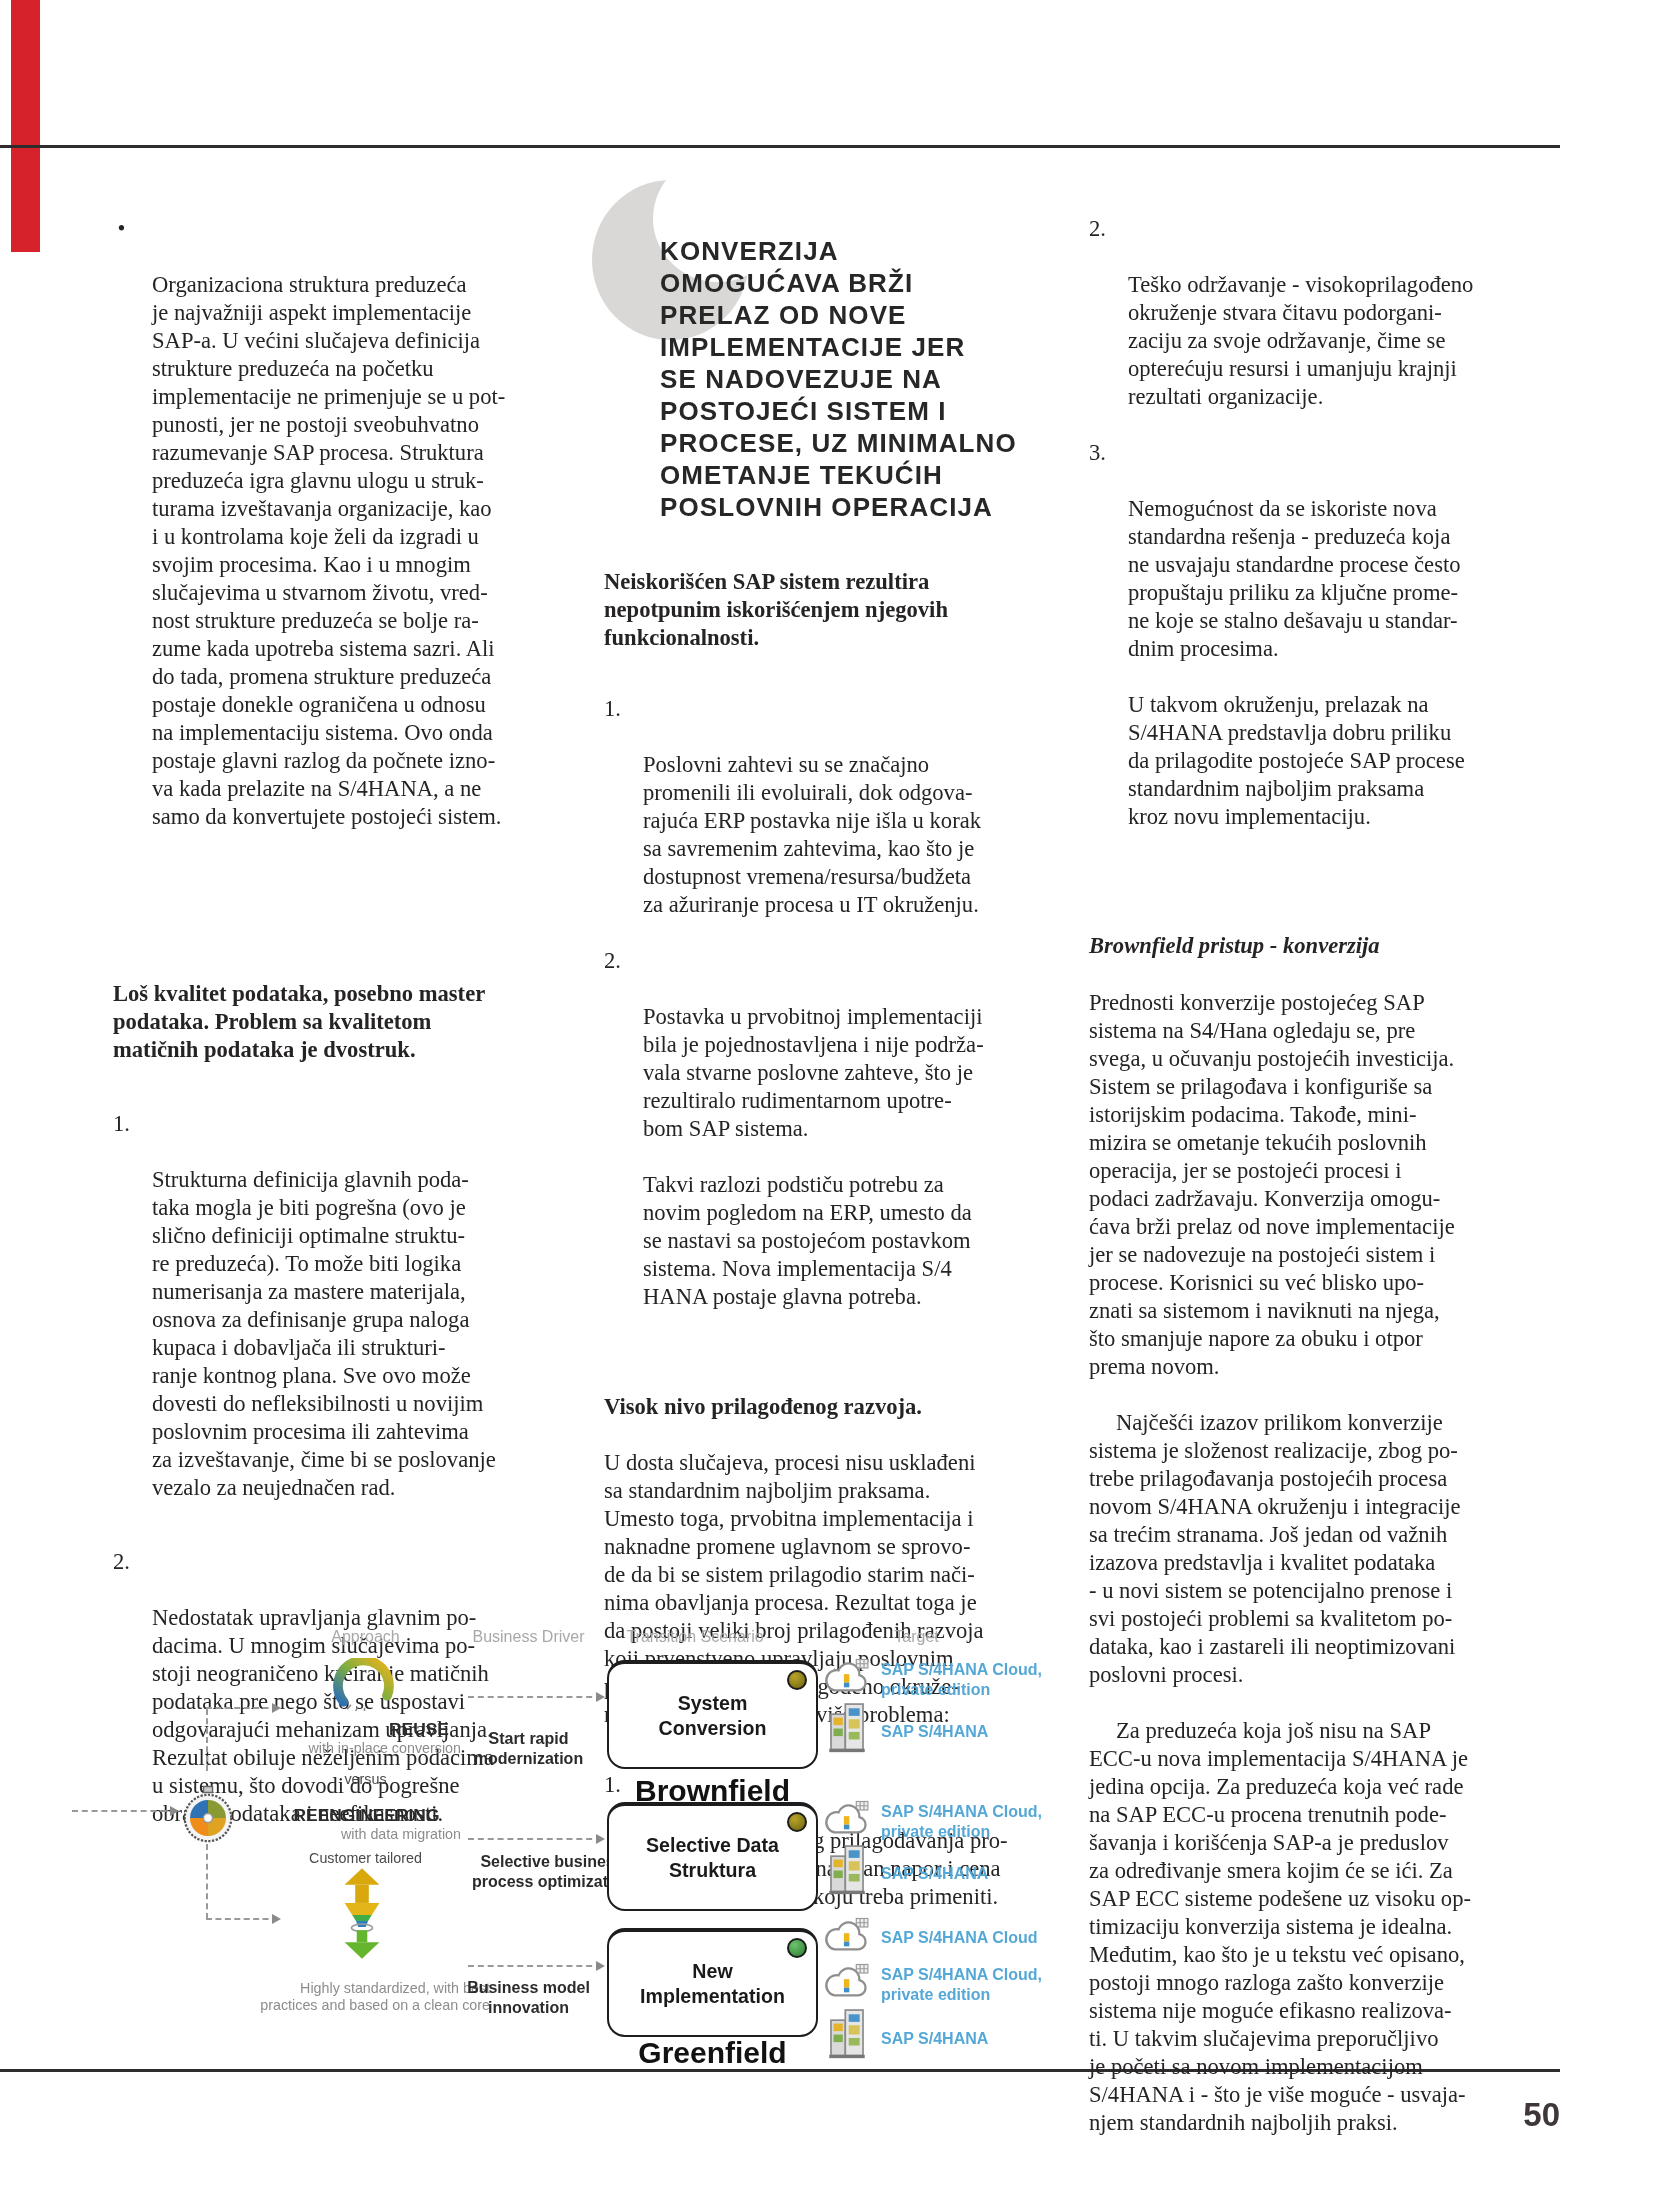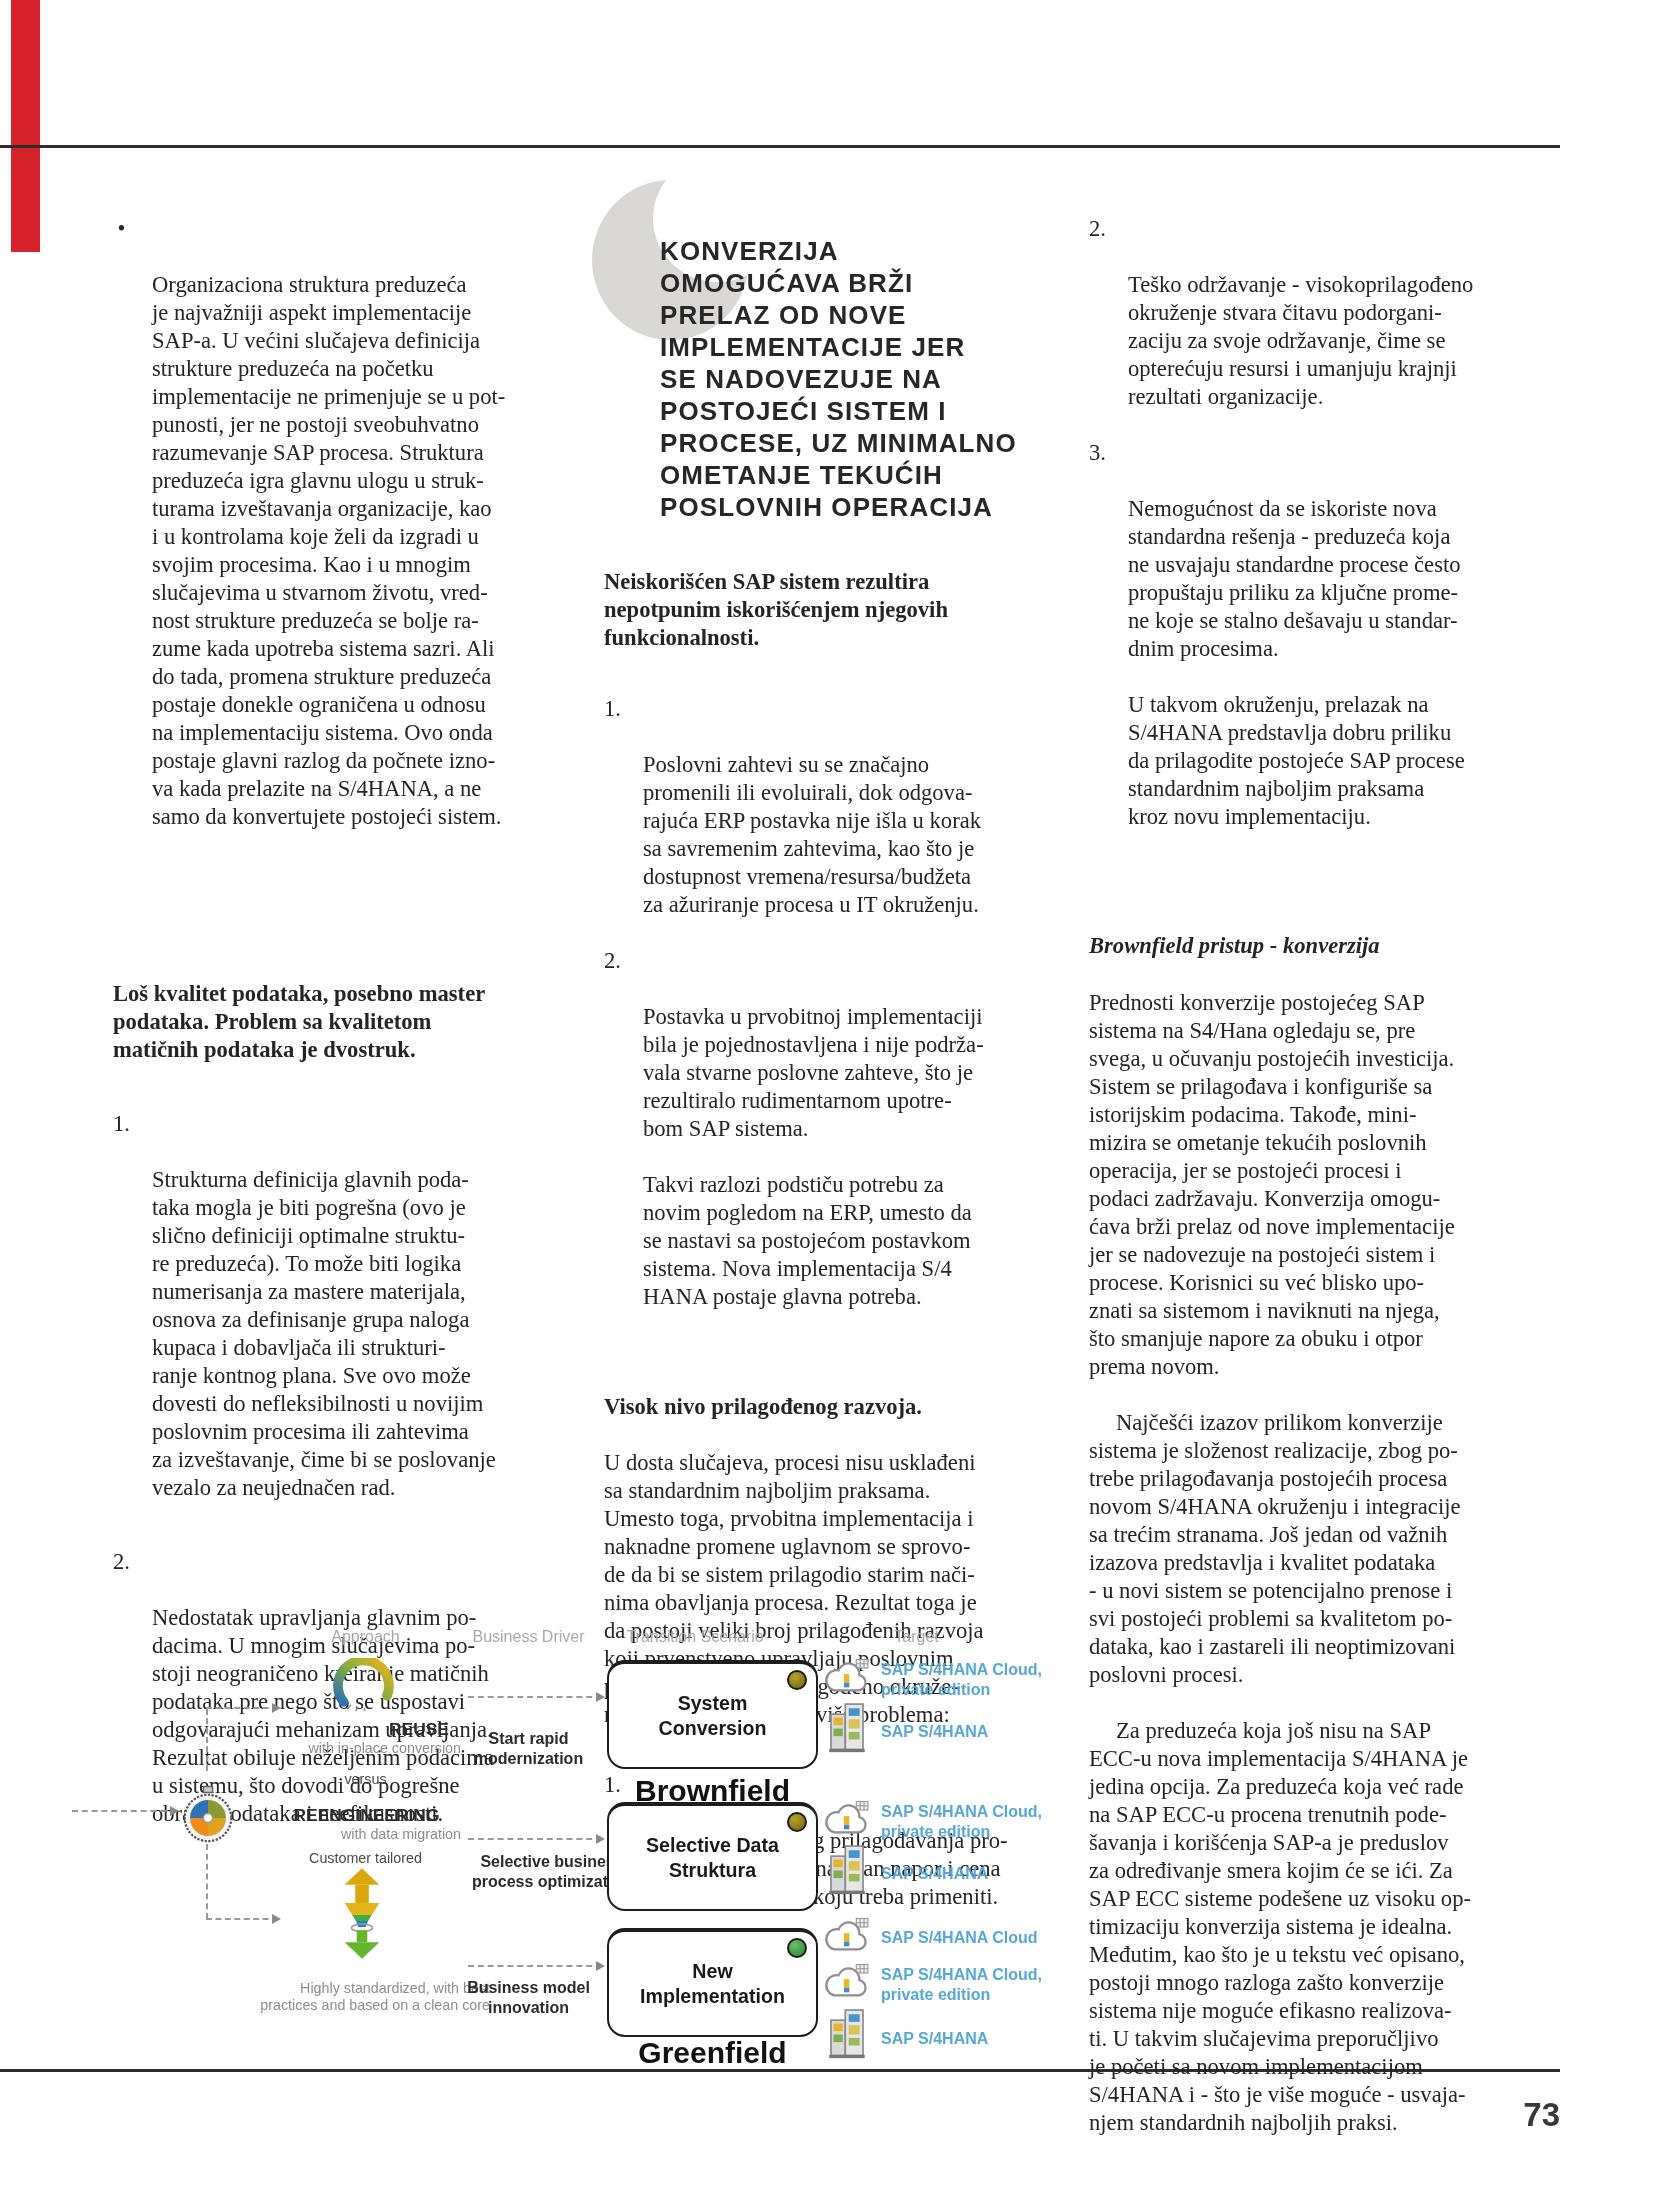--- a/index.html
+++ b/index.html
@@ -91,21 +91,21 @@
       <rect x="24" y="24" width="13" height="11" fill="#d8c25a"></rect>
       <rect x="24" y="39" width="13" height="9" fill="#9ab95c"></rect>
       <rect x="1" y="59" width="42" height="4" fill="#777777"></rect>
     </symbol>
   </defs>
 </svg>
 
 <div class="redbar"></div>
 <div class="rule" style="top:145px;width:1560px;"></div>
 <div class="rule" style="top:2069px;width:1560px;"></div>
-<div class="pagenum">73</div>
+<div class="pagenum">50</div>
 
 <div class="crescent-big"></div>
 <div class="crescent-cut"></div>
 <div class="pullquote">KONVERZIJA
 OMOGUĆAVA BRŽI
 PRELAZ OD NOVE
 IMPLEMENTACIJE JER
 SE NADOVEZUJE NA
 POSTOJEĆI SISTEM I
 PROCESE, UZ MINIMALNO

